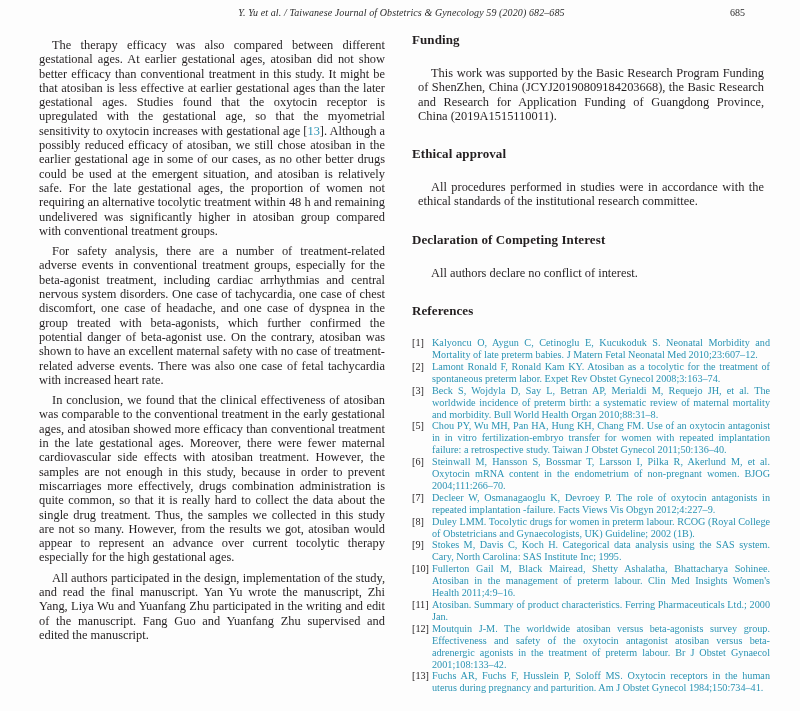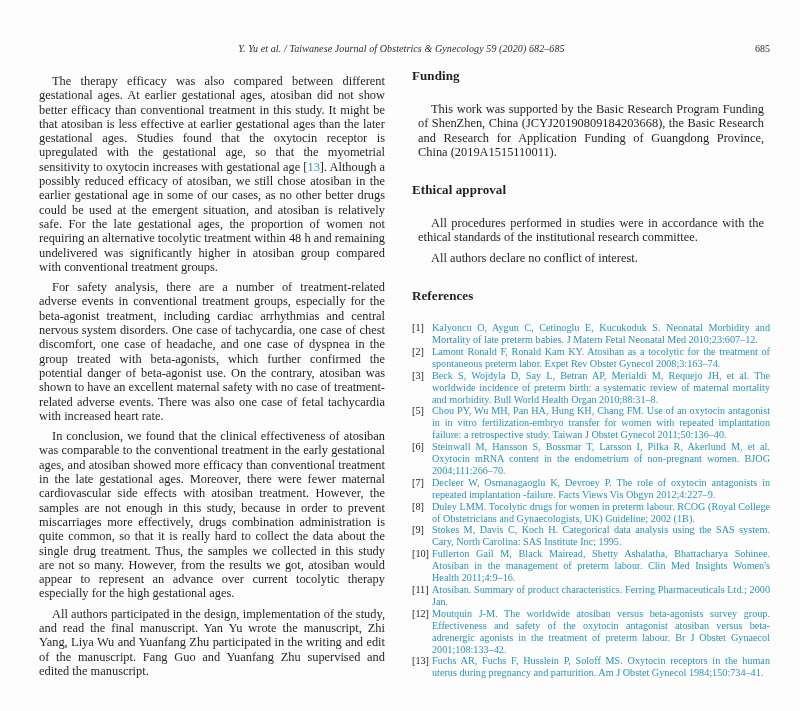--- a/index.html
+++ b/index.html
@@ -11,22 +11,22 @@
     width:800px;height:711px;box-sizing:border-box;
     background:#fdfdfd;color:var(--ink);
     font-family:"Liberation Serif","DejaVu Serif",serif;
     padding:7px 30px 0 33px;overflow:hidden;position:relative;
   }
   .pdf-header{
     display:flex;align-items:baseline;font-size:10px;line-height:12px;
     margin-bottom:13px;
   }
   .head-spacer{width:40px;}
-  .running{flex:1;text-align:center;font-style:italic;color:#2b2b2b;letter-spacing:.1px;margin-top:36px;}
-  .pagenum{width:40px;text-align:right;font-style:normal;color:#2b2b2b;}
+  .running{flex:1;text-align:center;font-style:italic;color:#2b2b2b;letter-spacing:.1px;}
+  .pagenum{width:40px;font-style:normal;color:#2b2b2b;}
   .columns{display:flex;gap:21px;}
   .col{width:358px;box-sizing:border-box;}
   p.body{
     font-size:12.4px;line-height:14.3px;text-align:justify;
     margin:6px;text-indent:13px;
     -webkit-hyphens:auto;hyphens:auto;
   }
   h2{
     font-size:13px;line-height:14px;font-weight:bold;
     margin:24px 0 19px 0;letter-spacing:.1px;
@@ -65,20 +65,21 @@
       <p class="body">All authors participated in the design, implementation of the study, and read the final manuscript. Yan Yu wrote the manuscript, Zhi Yang, Liya Wu and Yuanfang Zhu participated in the writing and edit of the manuscript. Fang Guo and Yuanfang Zhu supervised and edited the manuscript.</p>
     </div>
 
     <div class="col">
       <h2 class="first">Funding</h2>
       <p class="body">This work was supported by the Basic Research Program Funding of ShenZhen, China (JCYJ20190809184203668), the Basic Research and Research for Application Funding of Guangdong Province, China (2019A1515110011).</p>
 
       <h2>Ethical approval</h2>
       <p class="body">All procedures performed in studies were in accordance with the ethical standards of the institutional research committee.</p>
 
+      <h2>Declaration of Competing Interest</h2>
       <p class="body">All authors declare no conflict of interest.</p>
 
       <h2>References</h2>
       <ol class="refs">
   <li><span class="ref-num">[1]</span><a class="ref-text">Kalyoncu O, Aygun C, Cetinoglu E, Kucukoduk S. Neonatal Morbidity and Mortality of late preterm babies. J Matern Fetal Neonatal Med 2010;23:607–12.</a></li>
 
   <li><span class="ref-num">[2]</span><a class="ref-text">Lamont Ronald F, Ronald Kam KY. Atosiban as a tocolytic for the treatment of spontaneous preterm labor. Expet Rev Obstet Gynecol 2008;3:163–74.</a></li>
 
   <li><span class="ref-num">[3]</span><a class="ref-text">Beck S, Wojdyla D, Say L, Betran AP, Merialdi M, Requejo JH, et al. The worldwide incidence of preterm birth: a systematic review of maternal mortality and morbidity. Bull World Health Organ 2010;88:31–8.</a></li>
 

